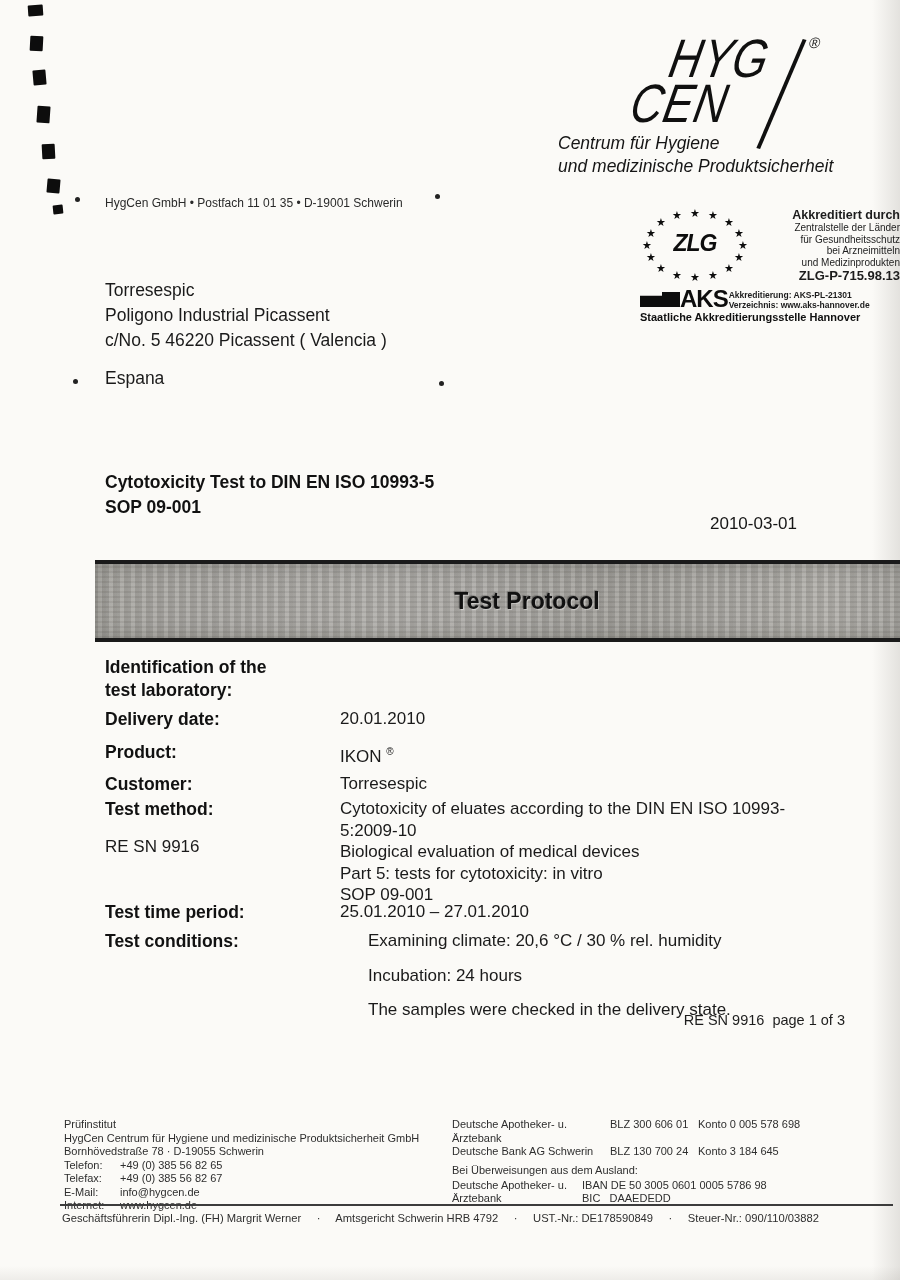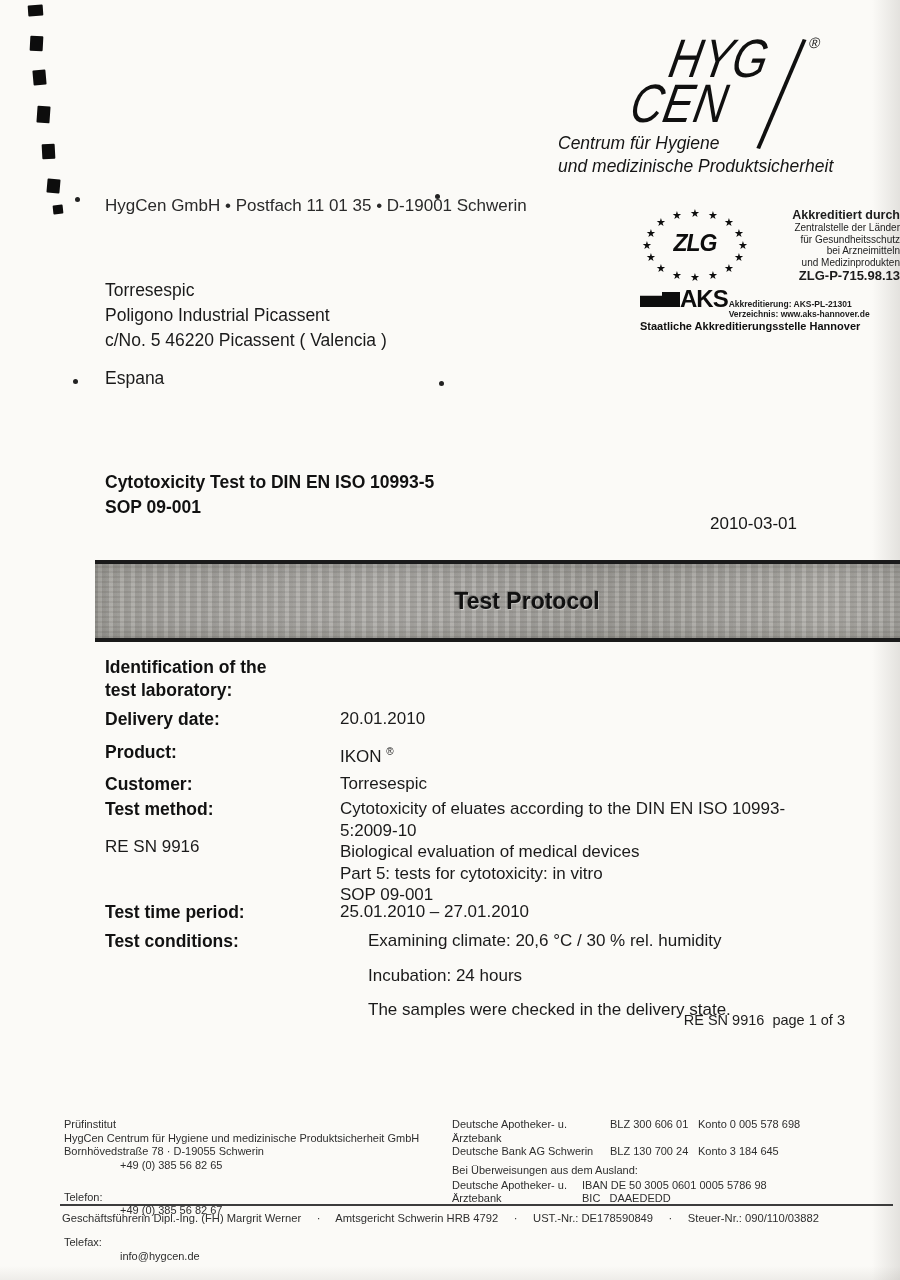--- a/index.html
+++ b/index.html
@@ -23,21 +23,21 @@
   .logo-block{left:642px;top:36px;width:220px;height:110px;transform:skewX(-11deg);}
   .logo-word{font-style:italic;font-weight:400;font-size:54px;line-height:45px;
     letter-spacing:1px;transform:scaleX(.82);transform-origin:left;color:#101010;}
   .logo-word.cen{margin-left:-8px;}
   .logo-word.hyg{margin-left:22px;}
   .logo-slash{position:absolute;left:138px;top:2px;width:4px;height:112px;background:#101010;
     transform:rotate(13deg);}
   .logo-reg{position:absolute;left:158px;top:-2px;font-size:15px;font-style:normal;}
   .logo-tagline{left:558px;top:132px;font-style:italic;font-size:17.5px;line-height:23px;color:#151515;}
 
-  .sender-line{left:105px;top:196px;font-size:17px;color:#2a2a2a;white-space:pre;}
+  .sender-line{left:105px;top:196px;font-size:12px;color:#2a2a2a;white-space:pre;}
 
   
   .zlg-emblem{left:640px;top:206px;width:110px;height:80px;}
   .zlg-star{position:absolute;width:10px;height:10px;font-size:11px;color:#0d0d0d;line-height:10px;}
   .zlg-star::before{content:"★";}
   .zlg-star:nth-child(1){left:98px;top:34px;}
   .zlg-star:nth-child(2){left:94px;top:46px;}
   .zlg-star:nth-child(3){left:84px;top:57px;}
   .zlg-star:nth-child(4){left:68px;top:64px;}
   .zlg-star:nth-child(5){left:50px;top:66px;}
@@ -58,21 +58,21 @@
   .zlg-text .t-bold{font-size:12.5px;font-weight:700;line-height:14px;}
   .zlg-text .t-small{font-size:10px;line-height:11.5px;}
   .zlg-text .t-code{font-size:13px;font-weight:700;line-height:15px;}
 
   
   .aks-block{left:640px;top:288px;width:260px;}
   .aks-row{display:flex;align-items:flex-start;}
   .aks-flag{width:40px;height:15px;background:#0d0d0d;margin-top:4px;
     clip-path:polygon(0 25%,55% 25%,55% 0,100% 0,100% 100%,0 100%);}
   .aks-name{font-weight:700;font-size:24px;line-height:22px;letter-spacing:-1px;color:#0d0d0d;}
-  .aks-tiny{font-size:8.5px;line-height:9.5px;color:#1c1c1c;margin-top:12px;margin-left:1px;font-weight:700;}
+  .aks-tiny{font-size:8.5px;line-height:9.5px;color:#1c1c1c;margin-top:3px;margin-left:1px;font-weight:700;}
   .aks-bottom{font-size:11px;font-weight:700;color:#0f0f0f;margin-top:1px;}
 
   .recipient{left:105px;top:278px;font-size:17.5px;line-height:25px;color:#1a1a1a;}
   .recipient .country{margin-top:13px;}
 
   .subject{left:105px;top:470px;font-size:17.5px;font-weight:700;line-height:25px;color:#111;}
   .doc-date{left:710px;top:514px;font-size:17px;color:#161616;}
 
   
   .banner{left:95px;top:560px;width:864px;height:74px;
@@ -93,21 +93,21 @@
   .field-value .vline{display:block;}
   .cond .vline{margin-bottom:13px;}
   sup.reg{font-size:10px;}
 
   .page-ref{left:0;top:1012px;width:845px;text-align:right;font-size:14.5px;color:#1d1d1d;white-space:pre;}
 
   
   .footer{font-size:11px;line-height:13.5px;color:#2e2e2e;}
   .f-left{left:64px;top:1118px;width:380px;}
   .f-contact{display:flex;}
-  .f-contact .c-label{width:56px;flex:0 0 56px;margin-top:32px;}
+  .f-contact .c-label{width:56px;flex:0 0 56px;}
   .f-banks{left:452px;top:1118px;width:440px;}
   .bank-row{display:flex;}
   .bank-row .b-name{width:158px;flex:0 0 158px;}
   .bank-row .b-blz{width:88px;flex:0 0 88px;}
   .f-abroad{left:452px;top:1164px;width:440px;}
   .abroad-row{display:flex;margin-top:1px;}
   .abroad-row .b-name{width:130px;flex:0 0 130px;}
   .f-rule{left:60px;top:1204px;width:833px;height:2px;background:#3c3c3c;}
   .f-bottom{left:62px;top:1212px;width:836px;font-size:11.2px;color:#2e2e2e;white-space:pre;}
 </style>

